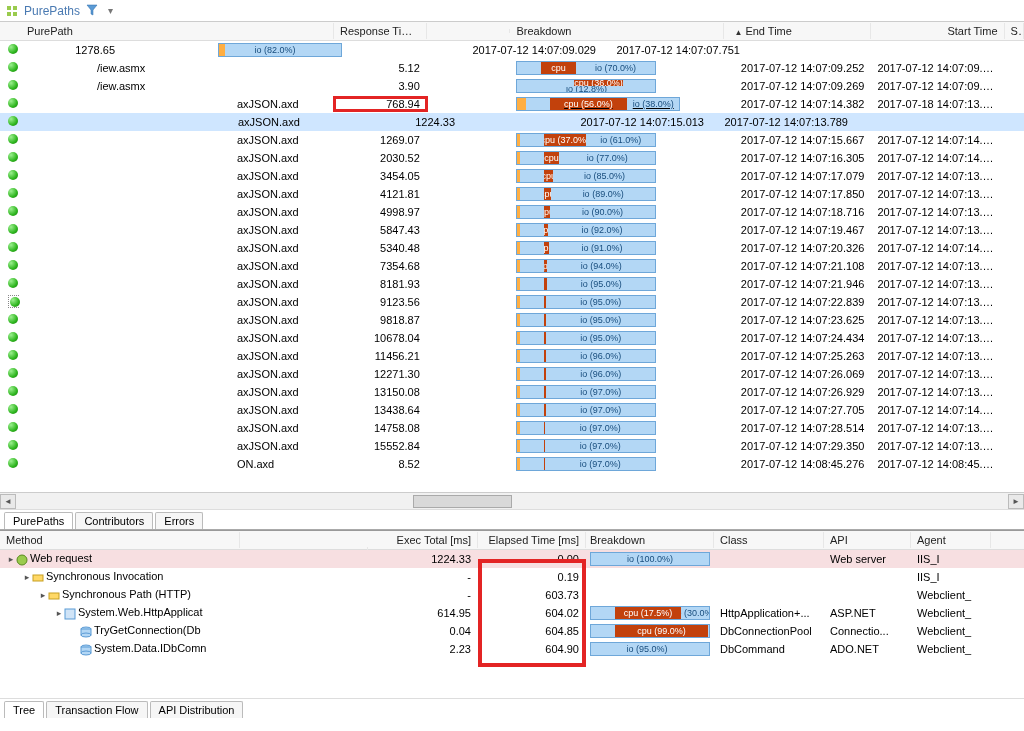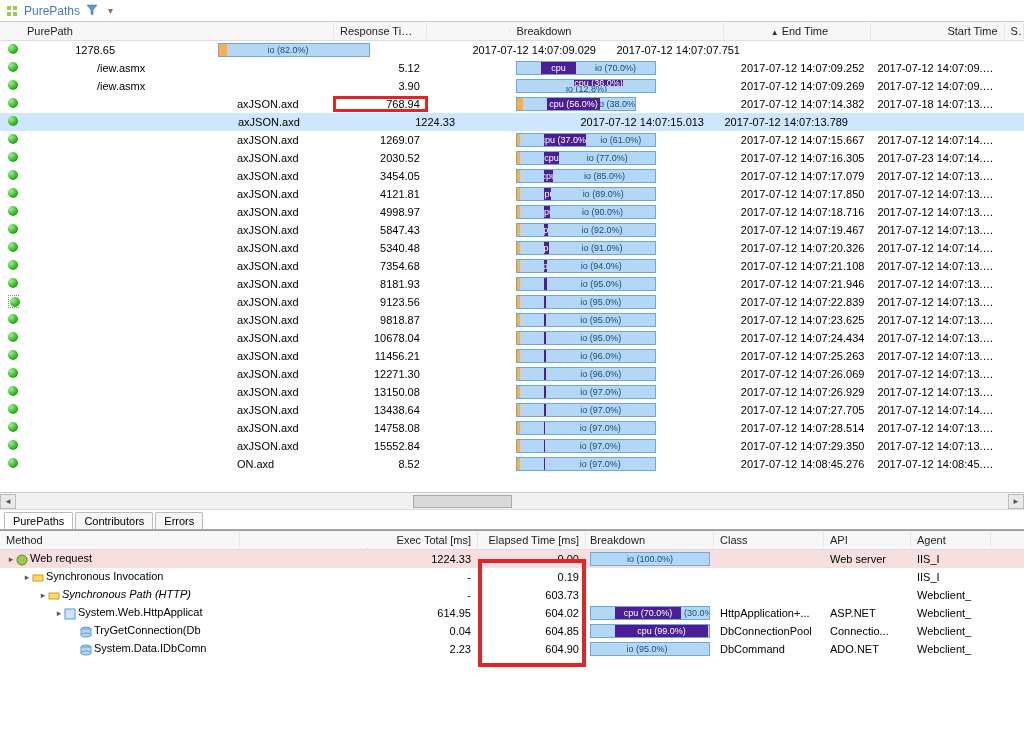--- a/index.html
+++ b/index.html
@@ -14,44 +14,44 @@
   .hcell.r { text-align: right; }
   .grid-body { flex: 1; overflow: hidden; position: relative; }
   .row { display: flex; height: 18px; align-items: center; }
   .row.selected { background: #cfe6ff; }
   .cell { border-right: 1px solid transparent; padding: 1px 6px; font-size: 11px; white-space: nowrap; overflow: hidden; text-overflow: ellipsis; }
   .cell.r { text-align: right; }
   .green-dot { width: 10px; height: 10px; border-radius: 50%; background: radial-gradient(circle at 30% 30%, #9cf08f,#2fb61f 60%,#187a0d); display: inline-block; }
   .red-hl { outline: 3px solid #e32424; outline-offset: -2px; }
   .bd { display: flex; height: 14px; width: 140px; border: 1px solid #6ea7d9; align-items: center; font-size: 9px; background: #b3d7f5; }
   .bd .seg { height: 100%; display: flex; align-items: center; justify-content: center; overflow: hidden; white-space: nowrap; }
-  .bd .cpu { background:#4c1d95; color:#fff;margin-left:24px; }
+  .bd .cpu { background:#c2410c; color:#fff;margin-left:24px; }
   .bd .io { background:#b3d7f5; color:#184d7d; }
   .bd .ora { background:#ffae42; }
   .scrollbar-h { height: 17px; background:#f1f1f1; border-top:1px solid #ccc; display:flex; align-items:center; position:relative; }
   .sb-btn { width:16px; height:15px; background:#e9e9e9; border:1px solid #bbb; display:flex; align-items:center; justify-content:center; font-size:8px; color:#555; }
   .sb-track { flex:1; height:15px; position:relative; }
   .sb-thumb { position:absolute; height:13px; top:1px; background:#d9d9d9; border:1px solid #aaa; }
   .tabs { display:flex; gap:2px; padding:2px 4px 0 4px; background:#fff; border-top:1px solid #ddd; }
   .tab { font-size:11px; padding:2px 8px; border:1px solid #bbb; border-bottom:none; border-radius:2px 2px 0 0; background:#f6f6f6; cursor:pointer; }
   .tab.active { background:#fff; font-weight:normal; }
   .bottom-panel { display:flex; flex-direction:column; height: 188px; border-top:1px solid #999; }
   .bp-title { font-size:13px; font-weight:bold; padding:5px 8px; color:#222; }
   .pink { background:#f7dfe1; }
   .tree-icon { width:12px; height:12px; display:inline-block; vertical-align:middle; margin-right:2px;}
   .tree-indent { display:inline-block; }
   .tree-expander { display:inline-block; width:10px; text-align:center; color:#555; font-size:9px; cursor:pointer;}
-  .italic { font-style: italic; }
+  .italic { }
   
   .c-dot { width: 22px; padding: 0 0 0 8px; }
   .c-pp  { width: 340px; }
   .c-rt  { width: 100px; text-align:right;}
   .c-rtpad { width: 90px; }
   .c-bd-h { width: 232px; }
-  .c-et  { width: 159px; text-align:center;}
+  .c-et  { width: 159px; text-align:left;}
   .c-st  { width: 144px; text-align:right;}
   .c-s   { width: 20px; }
   
   .bc-method { width: 240px; }
   .bc-arg    { width: 128px; margin-top: 29px; }
   .bc-exec   { width: 110px; text-align:right; }
   .bc-elapsed{ width: 108px; text-align:right; }
   .bc-bd     { width: 128px; padding-left:4px;}
   .bc-class  { width: 110px; }
   .bc-api    { width: 87px; }
@@ -98,21 +98,21 @@
     </div>
     <div class="hcell c-st">Start Time</div>
     <div class="hcell c-s">S</div>
   </div>
   <div class="grid-body" id="grid-body">
       <div class="row">
         <div class="cell c-dot"><span class="green-dot"></span></div>
         <div class="cell c-rt r">1278.65</div>
         <div class="cell c-rtpad"></div>
         <div class="cell c-bd-h">
-          <div class="bd" style="width:152px;">
+          <div class="bd" style="width:124px;">
             <span class="seg ora" style="width:5%"></span>
             <span class="seg io" style="width:82%">io (82.0%)</span>
           </div>
         </div>
         <div class="cell c-et r">2017-07-12 14:07:09.029</div>
         <div class="cell c-st r">2017-07-12 14:07:07.751</div>
         <div class="cell c-s"></div>
       </div>
       <div class="row">
         <div class="cell c-dot"><span class="green-dot"></span></div>
@@ -143,21 +143,21 @@
         <div class="cell c-et r">2017-07-12 14:07:09.269</div>
         <div class="cell c-st r">2017-07-12 14:07:09.266</div>
         <div class="cell c-s"></div>
       </div>
       <div class="row">
         <div class="cell c-dot"><span class="green-dot"></span></div>
         <div class="cell c-pp"><span class="tree-indent" style="width:210px"></span>axJSON.axd</div>
         <div class="cell c-rt r red-hl">768.94</div>
         <div class="cell c-rtpad"></div>
         <div class="cell c-bd-h">
-          <div class="bd" style="width:120px;">
+          <div class="bd" style="width:164px;text-decoration:underline;">
             <span class="seg ora" style="width:6%"></span>
             <span class="seg cpu" style="width:56%">cpu (56.0%)</span>
             <span class="seg io" style="width:38%">io (38.0%)</span>
           </div>
         </div>
         <div class="cell c-et r">2017-07-12 14:07:14.382</div>
         <div class="cell c-st r">2017-07-18 14:07:13.614</div>
         <div class="cell c-s"></div>
       </div>
       <div class="row selected">
@@ -191,21 +191,21 @@
         <div class="cell c-rt r">2030.52</div>
         <div class="cell c-rtpad"></div>
         <div class="cell c-bd-h">
           <div class="bd" style="width:140px;">
             <span class="seg ora" style="width:2%"></span>
             <span class="seg cpu" style="width:12%">cpu</span>
             <span class="seg io" style="width:77%">io (77.0%)</span>
           </div>
         </div>
         <div class="cell c-et r">2017-07-12 14:07:16.305</div>
-        <div class="cell c-st r">2017-07-23 14:07:14.275</div>
+        <div class="cell c-st r">2017-07-12 14:07:14.275</div>
         <div class="cell c-s"></div>
       </div>
       <div class="row">
         <div class="cell c-dot"><span class="green-dot"></span></div>
         <div class="cell c-pp"><span class="tree-indent" style="width:210px"></span>axJSON.axd</div>
         <div class="cell c-rt r">3454.05</div>
         <div class="cell c-rtpad"></div>
         <div class="cell c-bd-h">
           <div class="bd" style="width:140px;">
             <span class="seg ora" style="width:2%"></span>
@@ -546,21 +546,21 @@
       </div>
       <div class="row">
         <div class="cell bc-method"><span class="tree-indent" style="width:48px"></span><span class="tree-expander">▸</span><span class="tree-icon"><svg width="12" height="12">
               <rect x="1" y="1" width="10" height="10" fill="#d0e4f7" stroke="#5b9bd5"></rect>
             </svg></span><span class="">System.Web.HttpApplicat</span></div>
         <div class="cell bc-arg"></div>
         <div class="cell bc-exec r">614.95</div>
         <div class="cell bc-elapsed r">604.02</div>
         <div class="cell bc-bd">
           <div class="bd" style="width:120px;">
-            <span class="seg cpu" style="width:70%">cpu (70.0%)</span>
+            <span class="seg cpu" style="width:70%">cpu (17.5%)</span>
             <span class="seg io" style="width:30%">io (30.0%)</span>
           </div>
         </div>
         <div class="cell bc-class">HttpApplication+...</div>
         <div class="cell bc-api">ASP.NET</div>
         <div class="cell bc-agent">Webclient_</div>
       </div>
       <div class="row">
         <div class="cell bc-method"><span class="tree-indent" style="width:64px"></span><span class="tree-expander"></span><span class="tree-icon"><svg width="12" height="12">
               <ellipse cx="6" cy="3" rx="5" ry="2" fill="#b3d7f5" stroke="#5b9bd5"></ellipse>
@@ -592,15 +592,20 @@
         <div class="cell bc-bd">
           <div class="bd" style="width:120px;">
             <span class="seg io" style="width:95%">io (95.0%)</span>
           </div>
         </div>
         <div class="cell bc-class">DbCommand</div>
         <div class="cell bc-api">ADO.NET</div>
         <div class="cell bc-agent">Webclient_</div>
       </div>
     </div>
+  <div class="tabs" id="bottom-tabs">
+      <div class="tab active">Tree</div>
+      <div class="tab">Transaction Flow</div>
+      <div class="tab">API Distribution</div>
+    </div>
 
   <div class="red-box" style="left:478px; top:28px; width:108px; height:108px;"></div>
 </div>
 
 </body></html>

